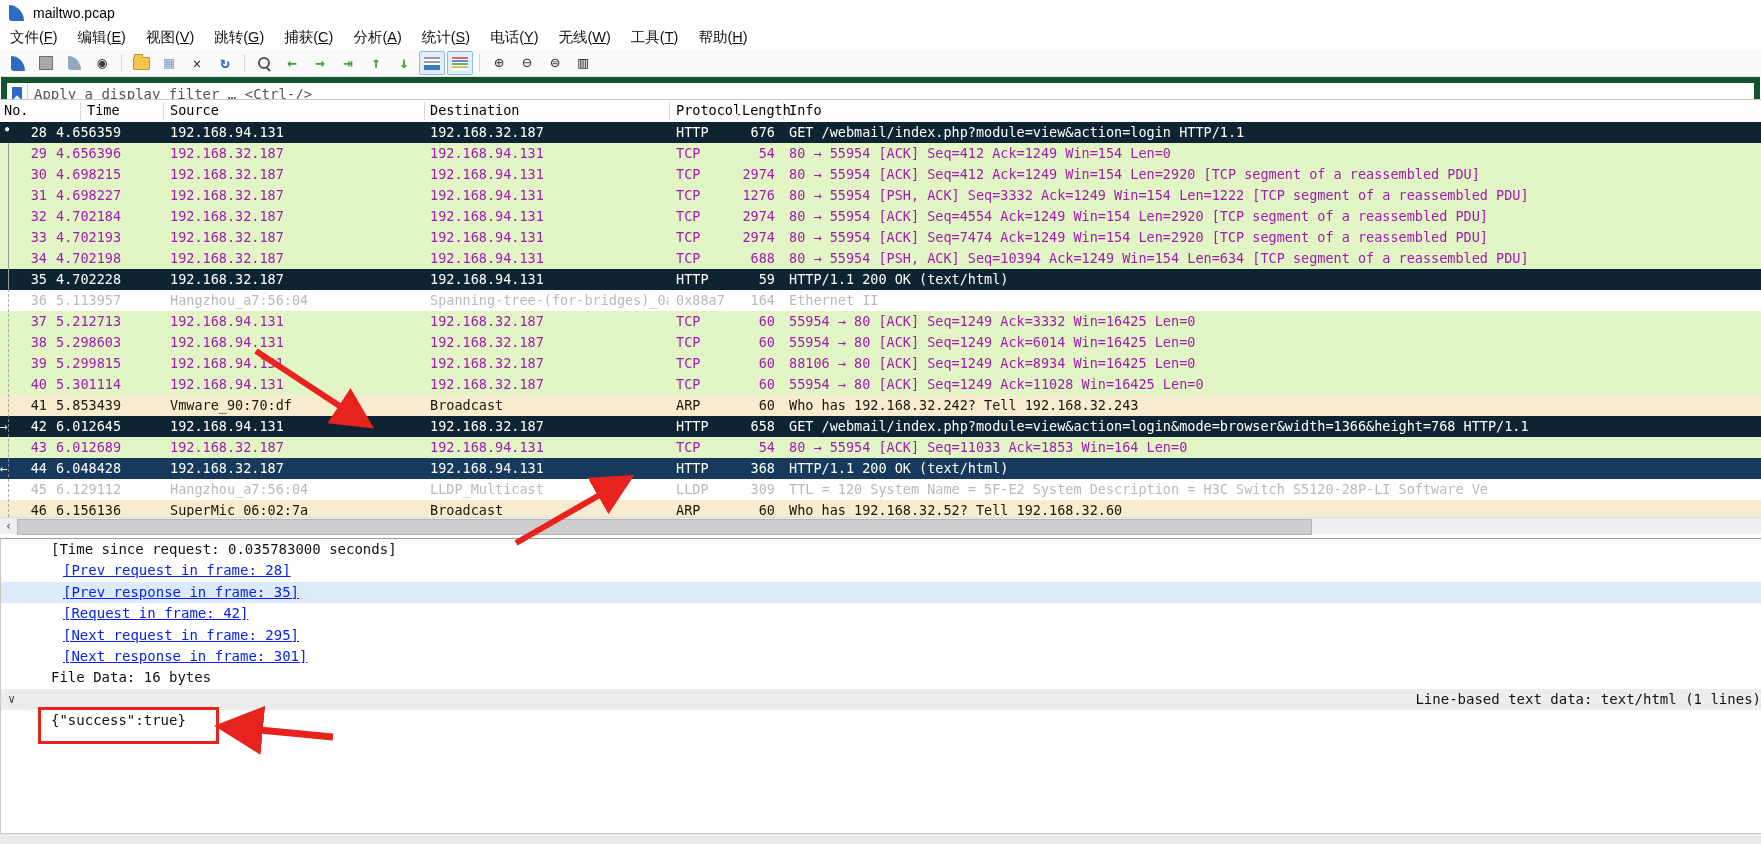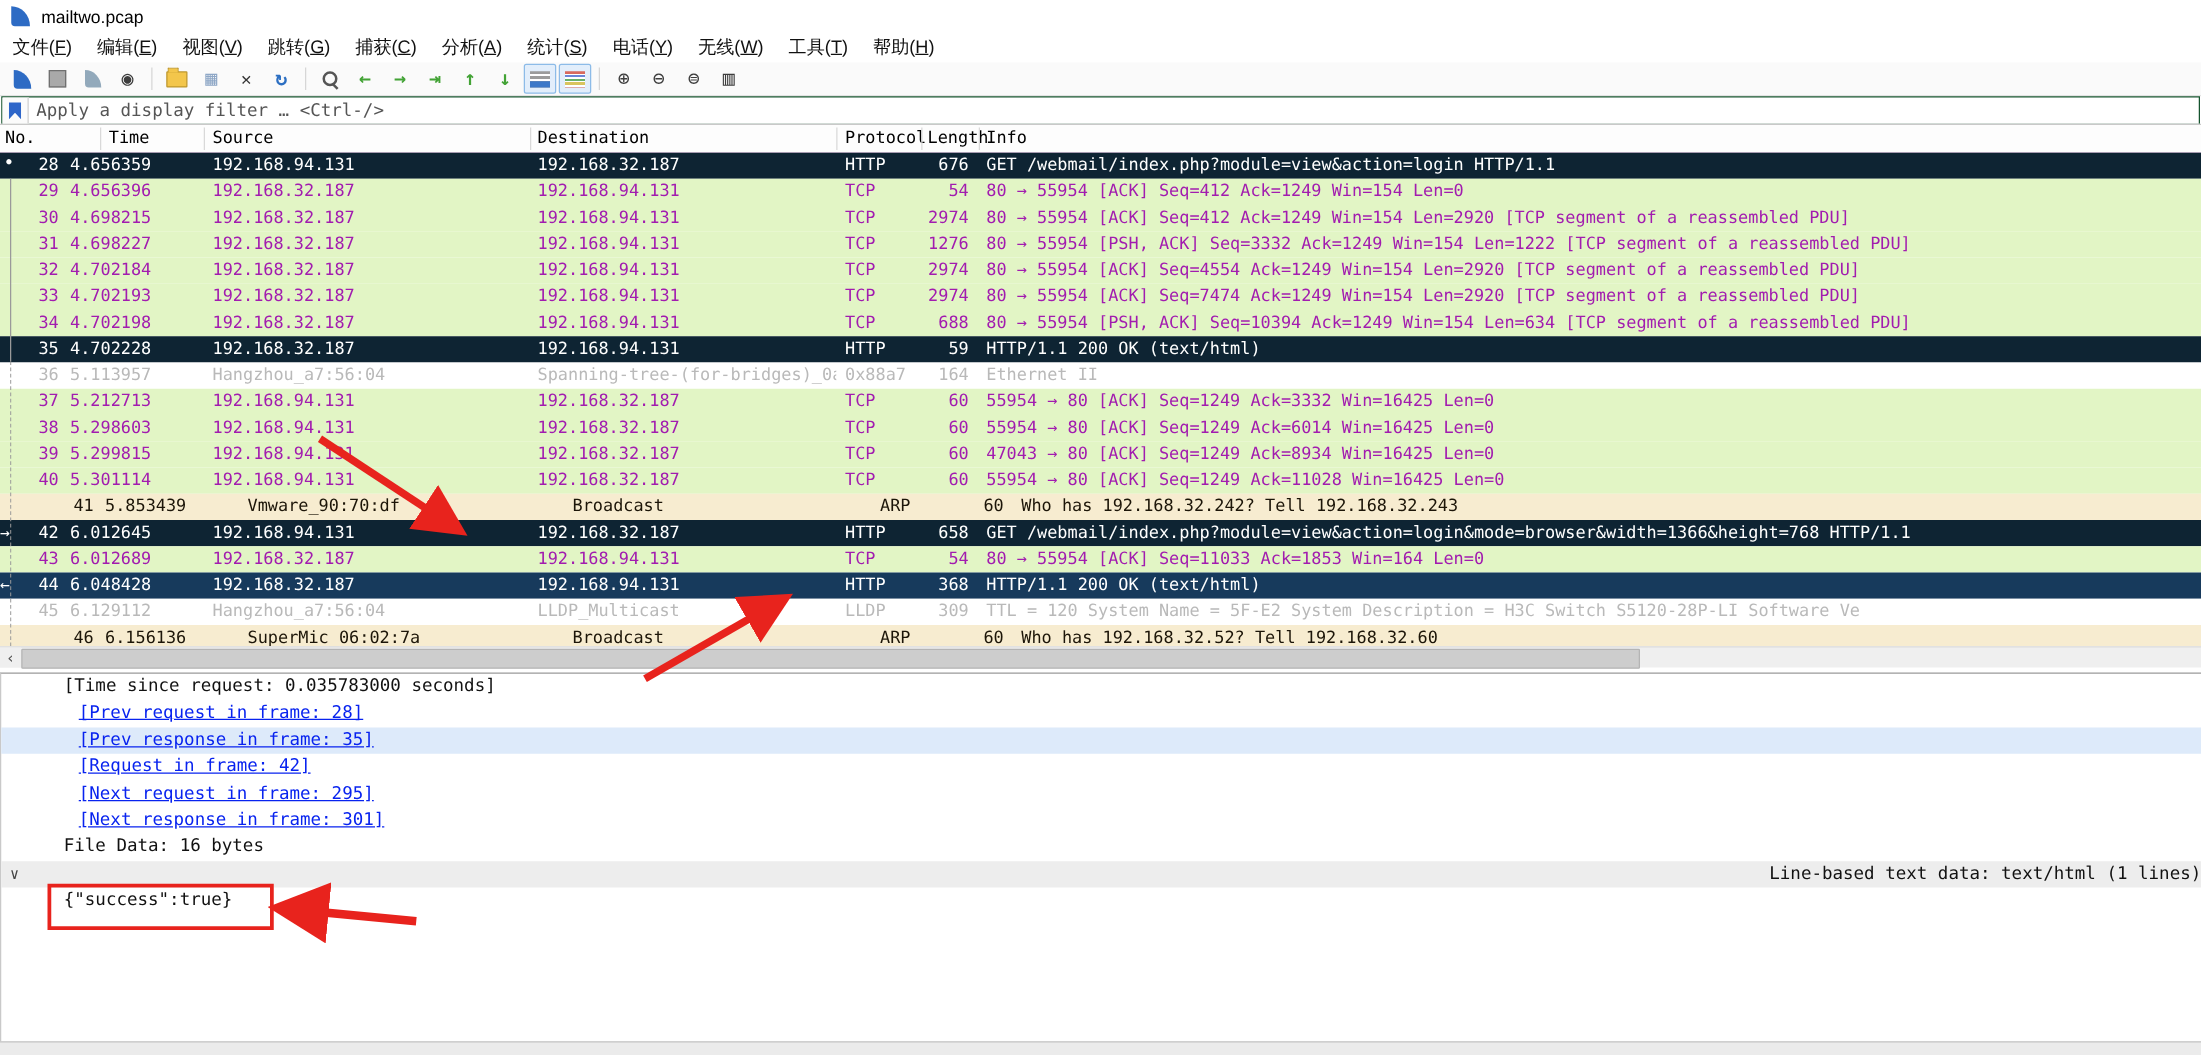--- a/index.html
+++ b/index.html
@@ -35,21 +35,21 @@
   .ic-mag{width:13px;height:13px;position:relative;}
   .ic-mag::before{content:"";position:absolute;top:0;left:0;width:8px;height:8px;border:2px solid #555;border-radius:50%;}
   .ic-mag::after{content:"";position:absolute;bottom:0;right:0;width:6px;height:2px;background:#555;transform:rotate(45deg);}
   .ic-green{font-size:16px;font-weight:bold;color:#43a336;}
   .ic-lines-scroll{width:16px;height:13px;background:
       linear-gradient(#3c78c8,#3c78c8) left bottom/16px 5px no-repeat,
       repeating-linear-gradient(180deg,#9c9c9c 0 2px,#fff 2px 4px);}
   .ic-lines-color{width:16px;height:13px;background:repeating-linear-gradient(180deg,
       #d96a5e 0 2px,#fff 2px 3px,#6a86d9 3px 5px,#fff 5px 6px,#67b06a 6px 8px,#fff 8px 9px,#d9c45e 9px 11px,#fff 11px 13px);}
   
-  .filterbar{position:absolute;top:77px;left:1px;right:1px;height:21px;border:1px solid #14532d;background:#fff;display:flex;align-items:center;}
+  .filterbar{position:absolute;top:77px;left:1px;right:1px;height:21px;border:6px solid #14532d;background:#fff;display:flex;align-items:center;}
   .bookmark-btn{width:20px;height:100%;display:flex;align-items:center;justify-content:center;border-right:1px solid #cfcfcf;background:#fbfbfb;}
   .ic-bookmark{width:10px;height:14px;background:#2e66c9;clip-path:polygon(0 0,100% 0,100% 100%,50% 62%,0 100%);}
   .filter-input{flex:1;border:none;outline:none;font-family:inherit;font-size:14px;color:#444;height:100%;padding:0 6px;background:transparent;}
   .filter-input::placeholder{color:#555;opacity:1;}
   
   .plist-header{position:absolute;top:99px;left:0;right:0;height:22px;background:#fdfdfd;border-top:1px solid #c9c9c9;border-bottom:3px solid #701a75;font-size:13.5px;line-height:21px;}
   .hcell{position:absolute;top:0;color:#000;}
   .hsep{position:absolute;top:2px;bottom:2px;width:1px;background:#d9d9d9;}
   .rows{position:absolute;top:122px;left:0;right:0;height:395px;overflow:hidden;background:#fff;}
   .prow{display:grid;grid-template-columns:16px 31px 116px 261px 245px 68px 43px 1fr;height:21px;line-height:21px;font-size:13.5px;white-space:nowrap;}
@@ -58,21 +58,21 @@
   .c-time{padding-left:9px;}
   .c-src{padding-left:7px;}
   .c-dst{padding-left:6px;}
   .c-proto{padding-left:7px;}
   .c-len{text-align:right;padding-right:5px;}
   .c-info{padding-left:9px;}
   .r-green{background:#e2f5c5;color:#a21caf;}
   .r-marked{background:#0e2433;color:#fff;}
   .r-selected{background:#173a5c;color:#fff;}
   .r-gray{background:#fff;color:#b9b9b9;}
-  .r-arp{background:#f7ecd0;color:#1c1508;padding-left:28px;}
+  .r-arp{background:#f7ecd0;color:#1c1508;}
   .gut{position:relative;}
   .mk-dot::before{content:"●";position:absolute;left:5px;top:-3px;font-size:7px;color:#fff;}
   .mk-right::before{content:"→";position:absolute;left:0;color:#fff;font-size:13px;}
   .mk-left::before{content:"←";position:absolute;left:0;color:#fff;font-size:13px;}
   .rel-line{position:absolute;left:8px;width:0;border-left:1px solid #9a9a9a;pointer-events:none;}
   .rel-solid{top:143px;height:146px;}
   .rel-dash{top:289px;height:228px;border-left-style:dashed;opacity:.8;}
   
   .hscroll{position:absolute;top:517px;left:0;right:0;height:16px;background:#efefef;border-top:1px solid #dcdcdc;}
   .hs-btn{position:absolute;left:0;top:0;width:17px;height:16px;color:#555;font-size:12px;line-height:16px;text-align:center;background:#efefef;}
@@ -338,21 +338,21 @@
     </div>
 
     <div class="prow r-green">
       <span class="gut"></span>
       <span class="c-no">39</span>
         <span class="c-time">5.299815</span>
         <span class="c-src">192.168.94.131</span>
       <span class="c-dst">192.168.32.187</span>
         <span class="c-proto">TCP</span>
         <span class="c-len">60</span>
-      <span class="c-info">47043 → 80 [ACK] Seq=1249 Ack=8934 Win=16425 Len=0</span>
+      <span class="c-info">88106 → 80 [ACK] Seq=1249 Ack=8934 Win=16425 Len=0</span>
     </div>
 
     <div class="prow r-green">
       <span class="gut"></span>
       <span class="c-no">40</span>
         <span class="c-time">5.301114</span>
         <span class="c-src">192.168.94.131</span>
       <span class="c-dst">192.168.32.187</span>
         <span class="c-proto">TCP</span>
         <span class="c-len">60</span>

